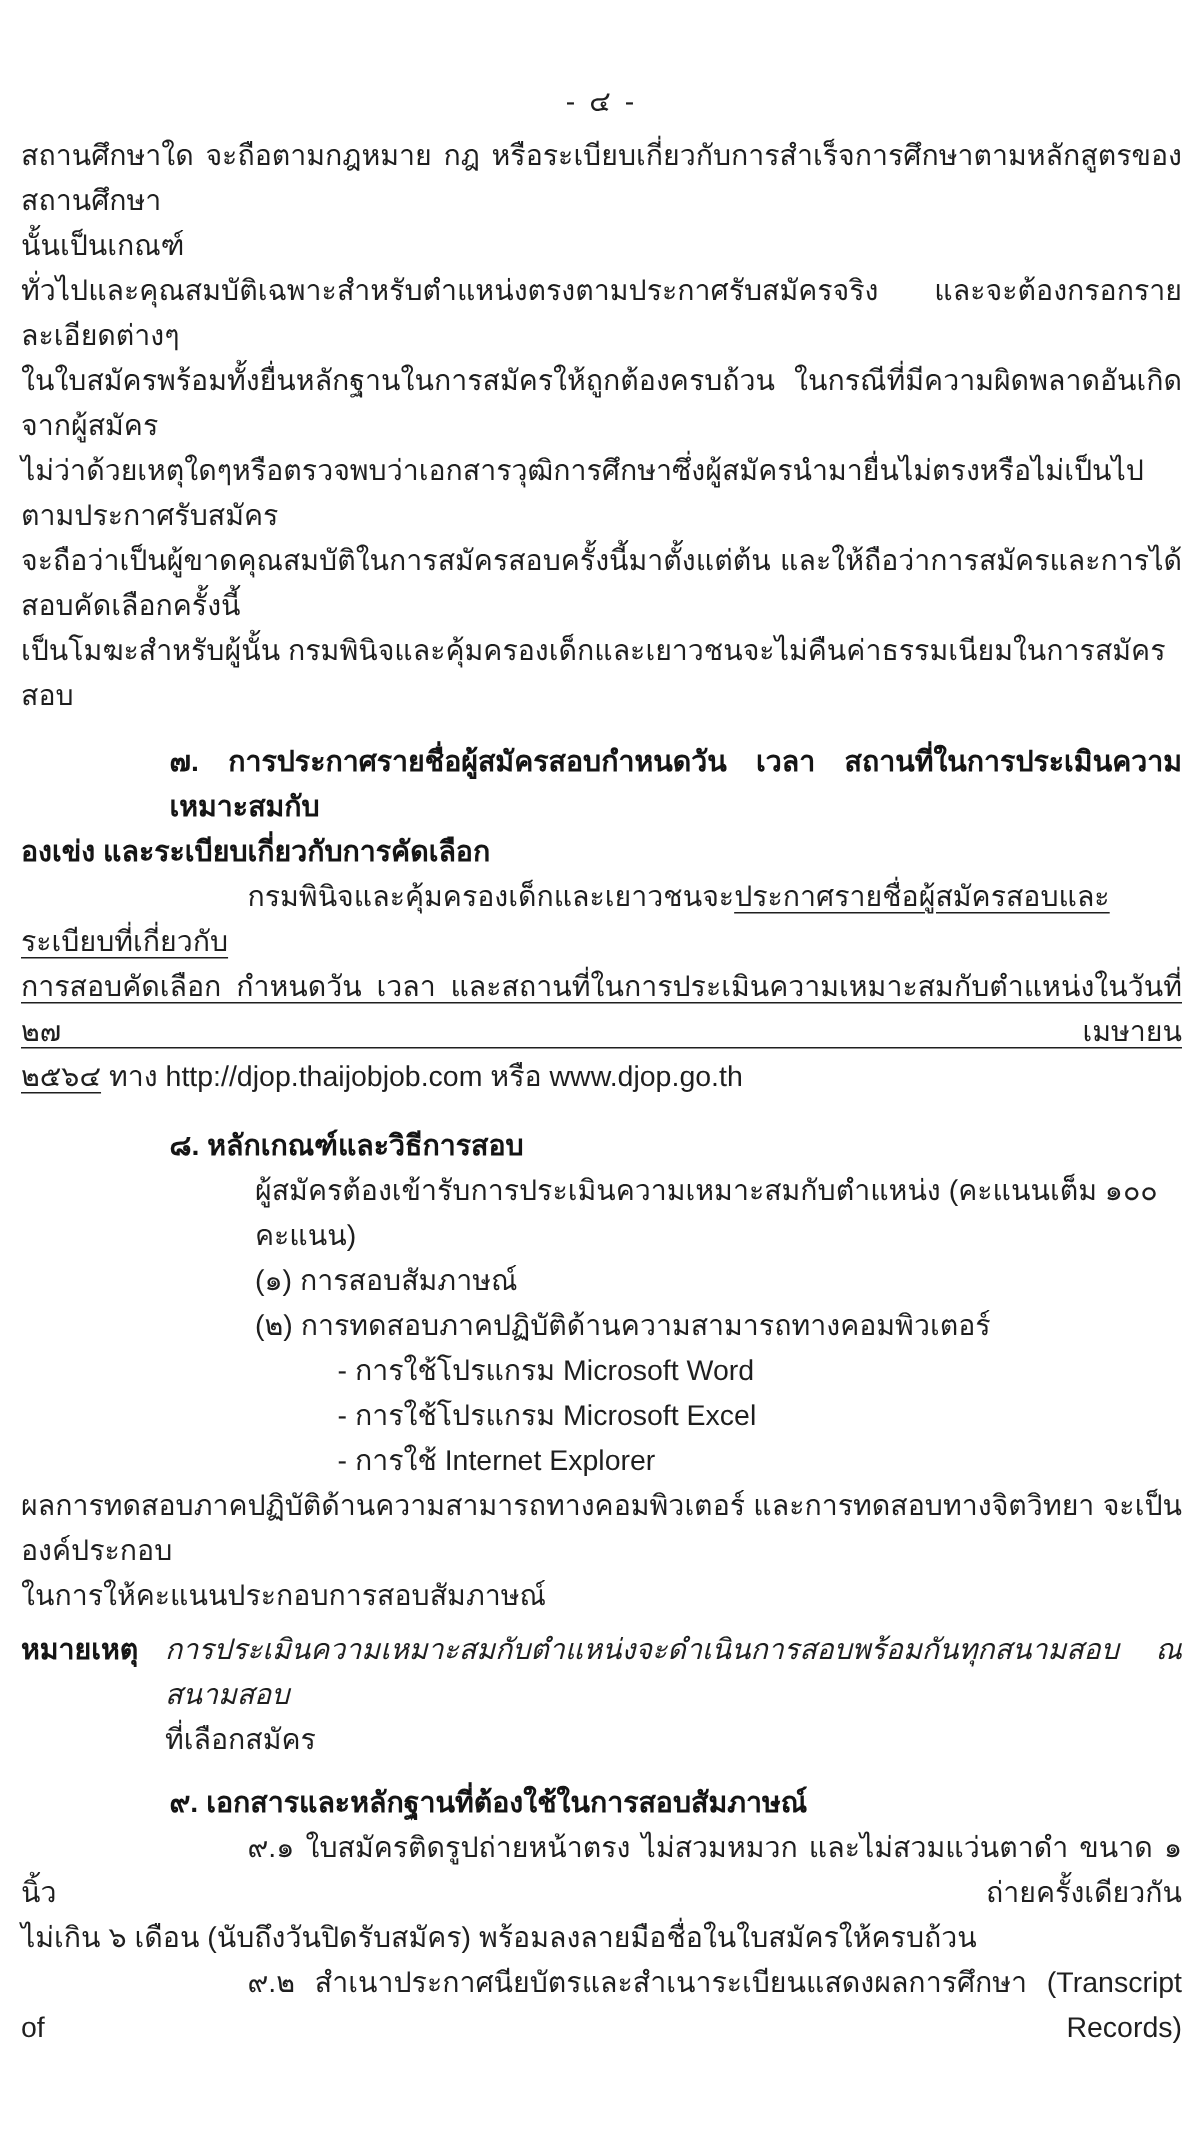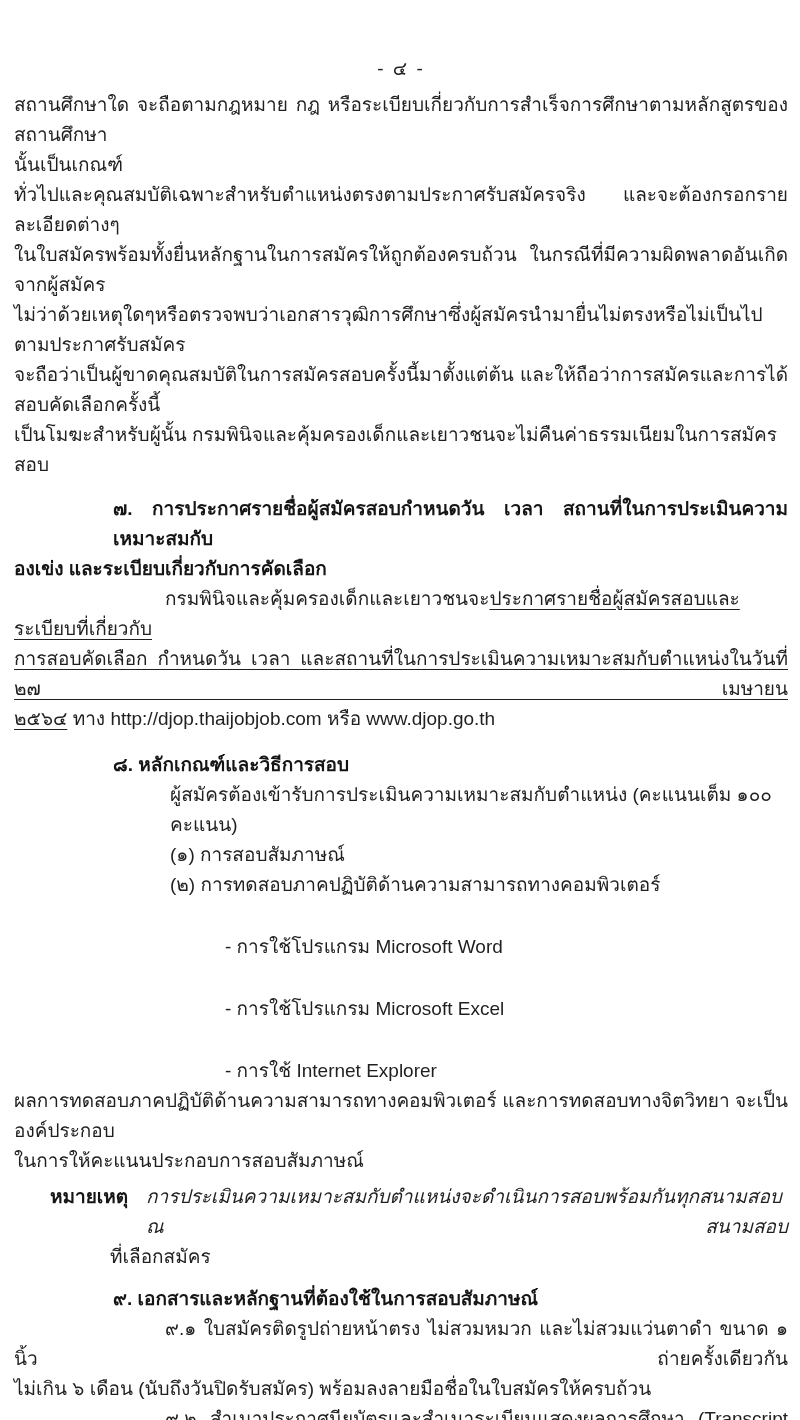--- a/index.html
+++ b/index.html
@@ -17,28 +17,28 @@
     color:#1f1f1f;
   }
   .pageno{text-align:center;line-height:26px;margin-bottom:8px;letter-spacing:2px;}
   .line{min-height:30px;}
   
   .j{text-align:justify;text-align-last:justify;}
   
   .ti{text-indent:151px;}        
   .hd{padding-left:99px;}        
   .item{padding-left:156px;}     
-  .sub{padding-left:211px;margin-top:32px;}      
+  .sub{padding-left:211px;}      
   .b{font-weight:bold;color:#151515;}
   .u{text-decoration:underline;text-underline-offset:4px;}
   .gap14{margin-top:14px;}
   .gap16{margin-top:16px;}
   .gap12{margin-top:12px;}
   .gap6{margin-top:6px;}
-  .note-line{display:flex;margin-left:36px;}
+  .note-line{display:flex;}
   .note-label{flex:none;width:96px;font-weight:bold;color:#151515;}
   .note-text{flex:1;text-align:justify;text-align-last:justify;font-style:italic;}
   .note-cont{padding-left:96px;}
 </style>
 </head>
 <body>
 
 <div class="page">
 
   <div class="pageno">- ๔ -</div>

